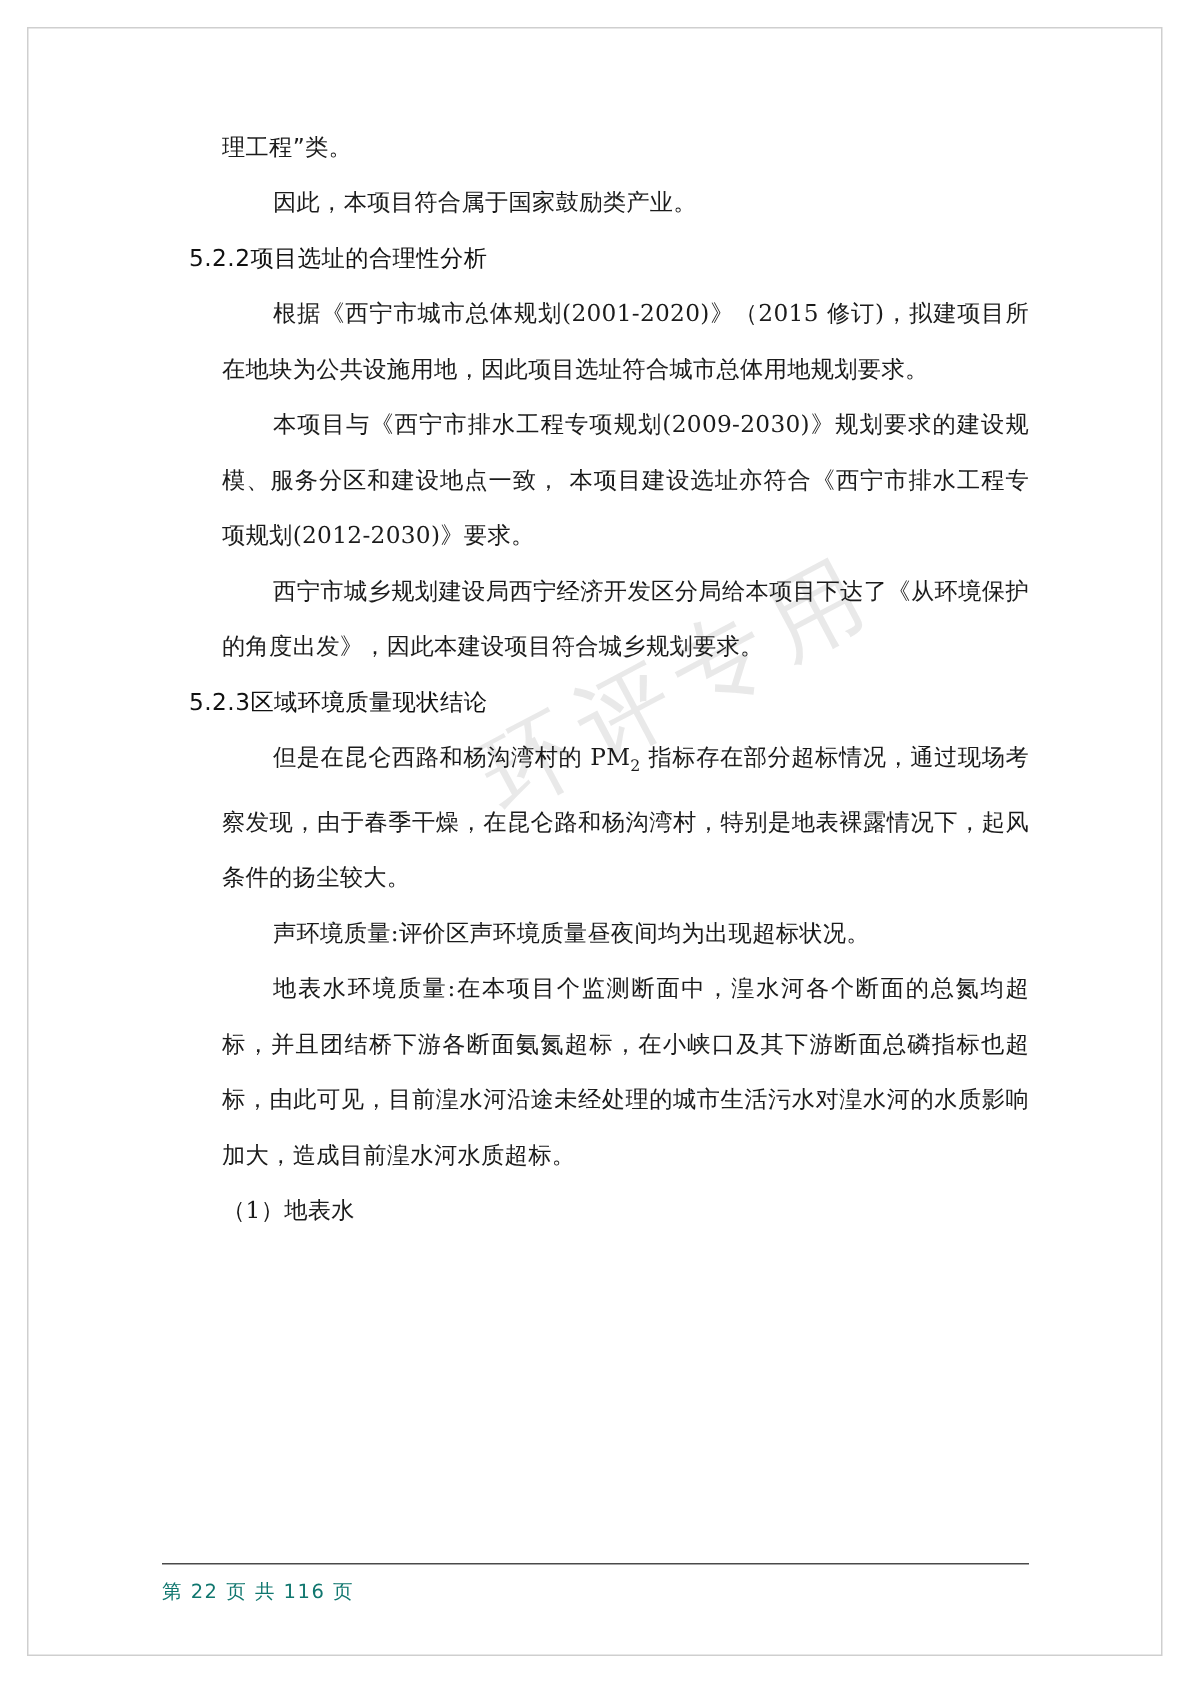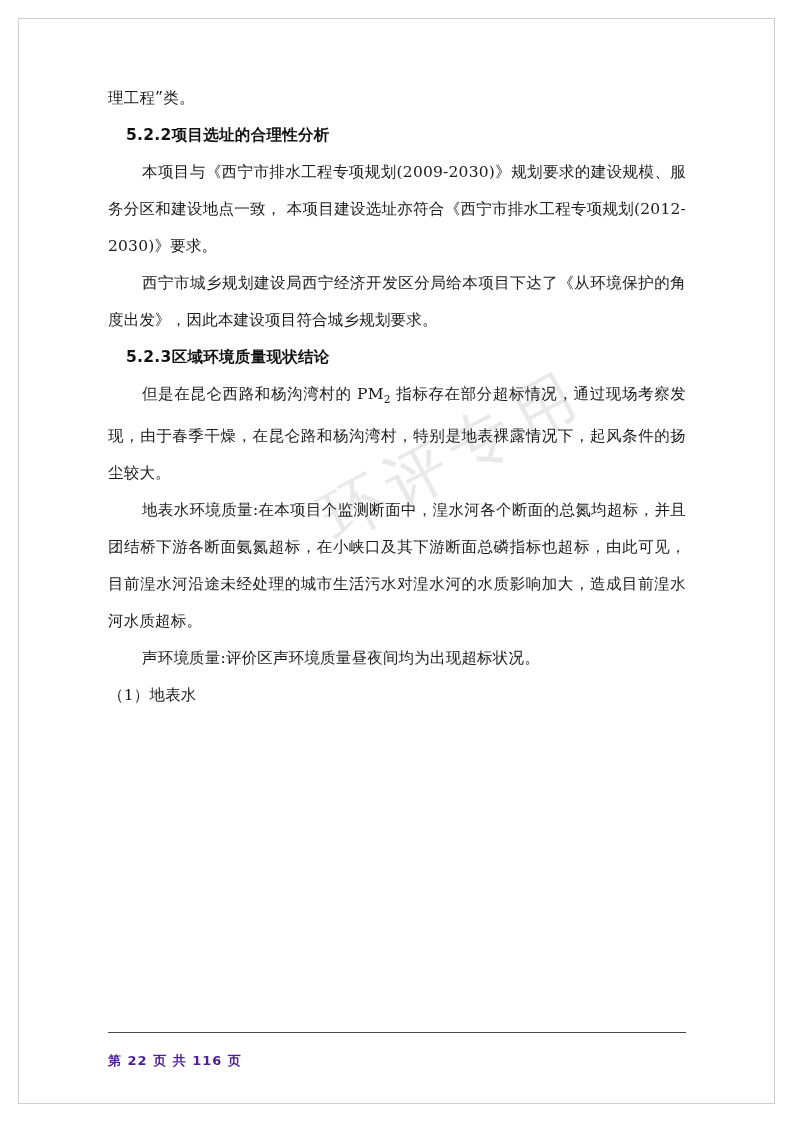--- a/index.html
+++ b/index.html
@@ -36,51 +36,51 @@
     margin: 0;
     padding: 0;
   }
   .body-text {
     font-size: 15.5px;
     line-height: 37px;
     color: #1b1b1b;
     text-align: justify;
     text-justify: inter-ideograph;
     letter-spacing: 0.2px;
+    margin-left: 40px;
   }
   .indent {
     text-indent: 34px;
   }
   .heading {
     font-size: 15.5px;
     line-height: 37px;
-    font-weight: bold;
+    font-weight: normal;
     color: #111111;
     padding-left: 18px;
     letter-spacing: 0.3px;
   }
   .serif {
     font-family: "DejaVu Serif", "Liberation Serif", serif;
   }
   sub {
     font-size: 0.68em;
     vertical-align: sub;
   }
   .footer {
     position: absolute;
     left: 108px;
     bottom: 52px;
     width: 578px;
     border-top: 1px solid #4a4a4a;
-    padding-top: 19px;
+    padding-top: 9px;
     font-size: 13px;
-    color: #4c1d95;
+    color: #0f766e;
     font-family: "DejaVu Sans", "Liberation Sans", sans-serif;
     letter-spacing: 1px;
-    font-weight: bold;
   }
   
   .watermark {
     position: absolute;
     left: 300px;
     top: 380px;
     width: 430px;
     transform: rotate(-28deg);
     font-size: 62px;
     color: rgba(120, 120, 120, 0.16);
@@ -96,37 +96,39 @@
 
 <div class="page">
   <div class="page-border"></div>
 
   <div class="watermark serif">环评专用</div>
 
   <div class="content">
 
     <p class="body-text">理工程”类。</p>
 
+    <p class="body-text indent">因此，本项目符合属于国家鼓励类产业。</p>
 
     <h3 class="heading">5.2.2项目选址的合理性分析</h3>
 
+    <p class="body-text indent serif">根据《西宁市城市总体规划(2001-2020)》（2015 修订)，拟建项目所在地块为公共设施用地，因此项目选址符合城市总体用地规划要求。</p>
 
     <p class="body-text indent serif">本项目与《西宁市排水工程专项规划(2009-2030)》规划要求的建设规模、服务分区和建设地点一致，  本项目建设选址亦符合《西宁市排水工程专项规划(2012-2030)》要求。</p>
 
     <p class="body-text indent serif">西宁市城乡规划建设局西宁经济开发区分局给本项目下达了《从环境保护的角度出发》，因此本建设项目符合城乡规划要求。</p>
 
 
     <h3 class="heading">5.2.3区域环境质量现状结论</h3>
 
 
     <p class="body-text indent serif">但是在昆仑西路和杨沟湾村的 PM<sub>2</sub> 指标存在部分超标情况，通过现场考察发现，由于春季干燥，在昆仑路和杨沟湾村，特别是地表裸露情况下，起风条件的扬尘较大。</p>
 
+    <p class="body-text indent serif">声环境质量:评价区声环境质量昼夜间均为出现超标状况。</p>
+
     <p class="body-text indent serif">地表水环境质量:在本项目个监测断面中，湟水河各个断面的总氮均超标，并且团结桥下游各断面氨氮超标，在小峡口及其下游断面总磷指标也超标，由此可见，目前湟水河沿途未经处理的城市生活污水对湟水河的水质影响加大，造成目前湟水河水质超标。</p>
-
-    <p class="body-text indent serif">声环境质量:评价区声环境质量昼夜间均为出现超标状况。</p>
 
 
     <p class="body-text serif">（1）地表水</p>
 
   </div>
 
   <div class="footer">第 22 页 共 116 页</div>
 </div>
 
 </body></html>

